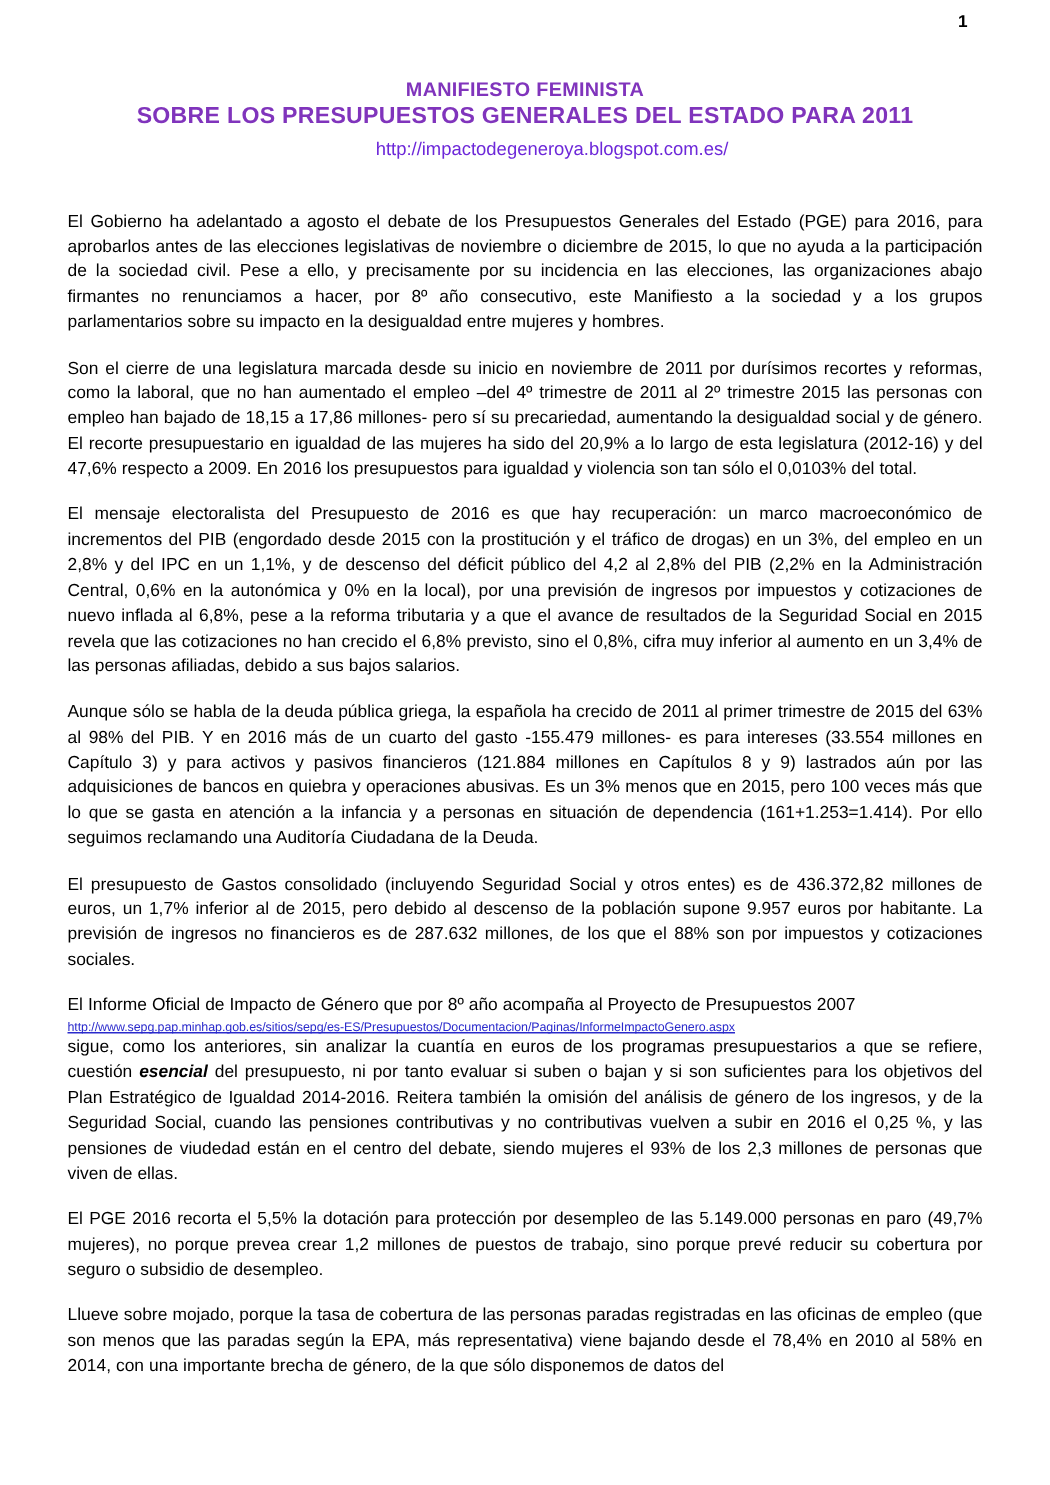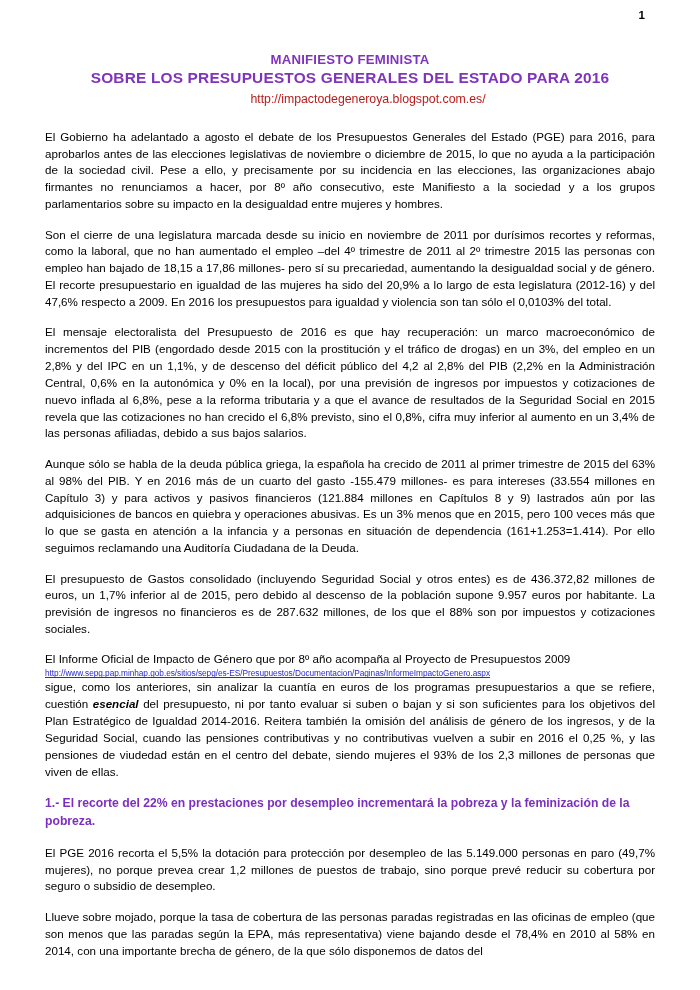--- a/index.html
+++ b/index.html
@@ -37,28 +37,28 @@
   }
   .title-line {
     color: #8034BC;
     font-weight: bold;
     letter-spacing: 0.2px;
     line-height: 1.32;
   }
   .title-line-1 { font-size: 13.2px; }
   .title-line-2 { font-size: 15.4px; }
   .header-url {
-    color: #b91c1c;
+    color: #6d28d9;
     font-size: 12.3px;
     margin-top: 3px;
     line-height: 1.3;
     margin-left: 36px;
   }
   .content {
-    margin: 4px auto;
+    margin: 15px auto;
     width: 610px;
     padding-top: 17px;
   }
   p.body-par {
     text-align: justify;
     font-size: 11.6px;
     line-height: 1.455;
     margin: 0 0 13.5px 0;
     word-spacing: 0.1px;
   }
@@ -87,43 +87,42 @@
 </style>
 </head>
 <body>
 
 <div class="page">
 
   <div class="page-number">1</div>
 
   <div class="header-block">
     <div class="title-line title-line-1">MANIFIESTO FEMINISTA</div>
-    <div class="title-line title-line-2">SOBRE LOS PRESUPUESTOS GENERALES DEL ESTADO PARA 2016</div>
+    <div class="title-line title-line-2">SOBRE LOS PRESUPUESTOS GENERALES DEL ESTADO PARA 2011</div>
     <div class="header-url">http://impactodegeneroya.blogspot.com.es/</div>
   </div>
 
   <div class="content">
 
     <p class="body-par">El Gobierno ha adelantado a agosto el debate de los Presupuestos Generales del Estado (PGE) para 2016, para aprobarlos antes de las elecciones legislativas de noviembre o diciembre de 2015, lo que no ayuda a la participación de la sociedad civil. Pese a ello, y precisamente por su incidencia en las elecciones, las organizaciones abajo firmantes no renunciamos a hacer, por 8º año consecutivo, este Manifiesto a la sociedad y a los grupos parlamentarios sobre su impacto en la desigualdad entre mujeres y hombres.</p>
 
     <p class="body-par">Son el cierre de una legislatura marcada desde su inicio en noviembre de 2011 por durísimos recortes y reformas, como la laboral, que no han aumentado el empleo –del 4º trimestre de 2011 al 2º trimestre 2015 las personas con empleo han bajado de 18,15 a 17,86 millones- pero sí su precariedad, aumentando la desigualdad social y de género. El recorte presupuestario en igualdad de las mujeres ha sido del 20,9% a lo largo de esta legislatura (2012-16) y del 47,6% respecto a 2009. En 2016 los presupuestos para igualdad y violencia son tan sólo el 0,0103% del total.</p>
 
     <p class="body-par">El mensaje electoralista del Presupuesto de 2016 es que hay recuperación: un marco macroeconómico de incrementos del PIB (engordado desde 2015 con la prostitución y el tráfico de drogas) en un 3%, del empleo en un 2,8% y del IPC en un 1,1%, y de descenso del déficit público del 4,2 al 2,8% del PIB (2,2% en la Administración Central, 0,6% en la autonómica y 0% en la local), por una previsión de ingresos por impuestos y cotizaciones de nuevo inflada al 6,8%, pese a la reforma tributaria y a que el avance de resultados de la Seguridad Social en 2015 revela que las cotizaciones no han crecido el 6,8% previsto, sino el 0,8%, cifra muy inferior al aumento en un 3,4% de las personas afiliadas, debido a sus bajos salarios.</p>
 
     <p class="body-par">Aunque sólo se habla de la deuda pública griega, la española ha crecido de 2011 al primer trimestre de 2015 del 63% al 98% del PIB. Y en 2016 más de un cuarto del gasto -155.479 millones- es para intereses (33.554 millones en Capítulo 3) y para activos y pasivos financieros (121.884 millones en Capítulos 8 y 9) lastrados aún por las adquisiciones de bancos en quiebra y operaciones abusivas. Es un 3% menos que en 2015, pero 100 veces más que lo que se gasta en atención a la infancia y a personas en situación de dependencia (161+1.253=1.414). Por ello seguimos reclamando una Auditoría Ciudadana de la Deuda.</p>
 
     <p class="body-par">El presupuesto de Gastos consolidado (incluyendo Seguridad Social y otros entes) es de 436.372,82 millones de euros, un 1,7% inferior al de 2015, pero debido al descenso de la población supone 9.957 euros por habitante. La previsión de ingresos no financieros es de 287.632 millones, de los que el 88% son por impuestos y cotizaciones sociales.</p>
 
     <p class="body-par">
-      <span>El Informe Oficial de Impacto de Género que por 8º año acompaña al Proyecto de Presupuestos 2009</span>
+      <span>El Informe Oficial de Impacto de Género que por 8º año acompaña al Proyecto de Presupuestos 2007</span>
       <span class="linkline-wrap"><a class="inline-link" href="#">http://www.sepg.pap.minhap.gob.es/sitios/sepg/es-ES/Presupuestos/Documentacion/Paginas/InformeImpactoGenero.aspx</a></span>
       <span>sigue, como los anteriores, sin analizar la cuantía en euros de los programas presupuestarios a que se refiere, cuestión </span><span class="inline-italic">esencial</span><span> del presupuesto, ni por tanto evaluar si suben o bajan y si son suficientes para los objetivos del Plan Estratégico de Igualdad 2014-2016. Reitera también la omisión del análisis de género de los ingresos, y de la Seguridad Social, cuando las pensiones contributivas y no contributivas vuelven a subir en 2016 el 0,25 %, y las pensiones de viudedad están en el centro del debate, siendo mujeres el 93% de los 2,3 millones de personas que viven de ellas.</span>
     </p>
 
 
-    <p class="section-heading">1.- El recorte del 22% en prestaciones por desempleo incrementará la pobreza y la feminización de la pobreza.</p>
 
     <p class="body-par">El PGE 2016 recorta el 5,5% la dotación para protección por desempleo de las 5.149.000 personas en paro (49,7% mujeres), no porque prevea crear 1,2 millones de puestos de trabajo, sino porque prevé reducir su cobertura por seguro o subsidio de desempleo.</p>
 
     <p class="body-par">Llueve sobre mojado, porque la tasa de cobertura de las personas paradas registradas en las oficinas de empleo (que son menos que las paradas según la EPA, más representativa) viene bajando desde el 78,4% en 2010 al 58% en 2014, con una importante brecha de género, de la que sólo disponemos de datos del</p>
 
   </div>
 </div>
 
 </body></html>

